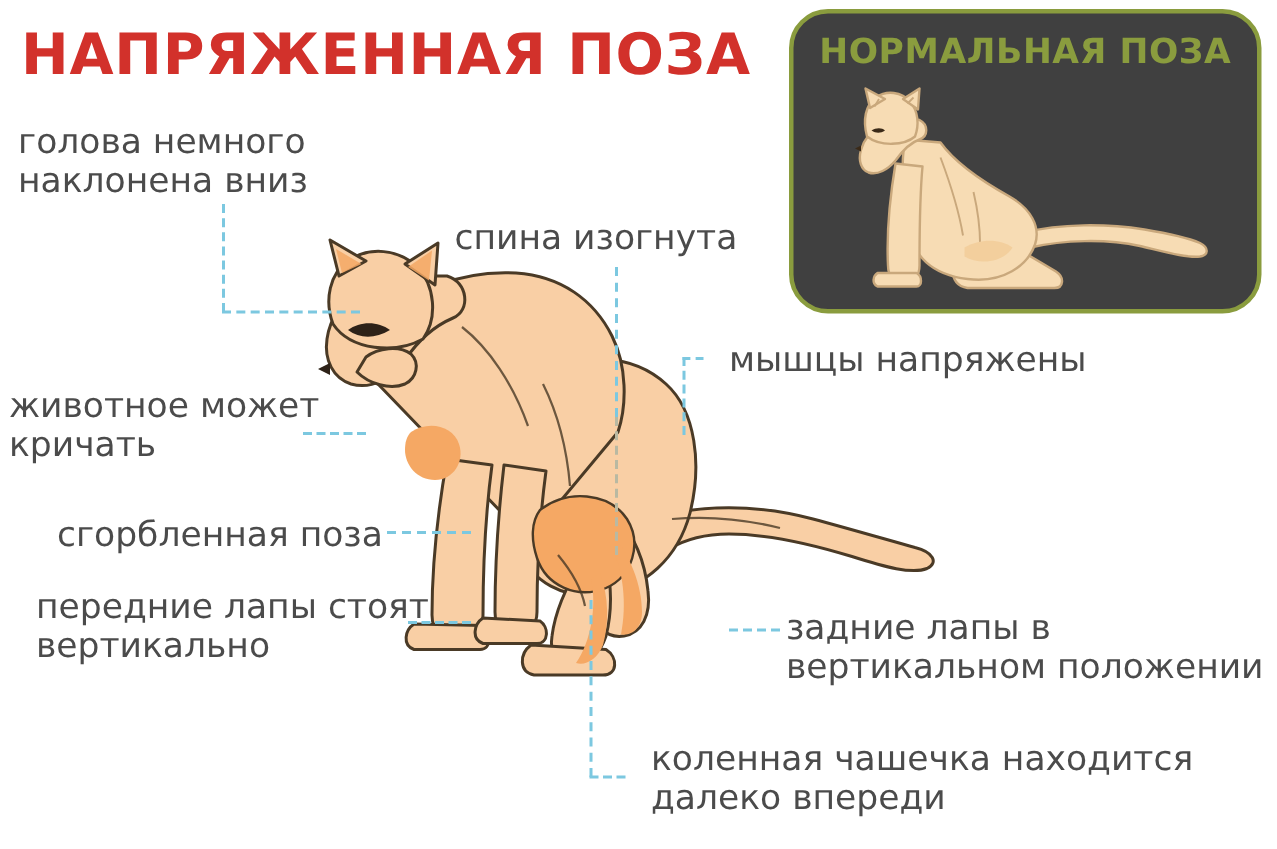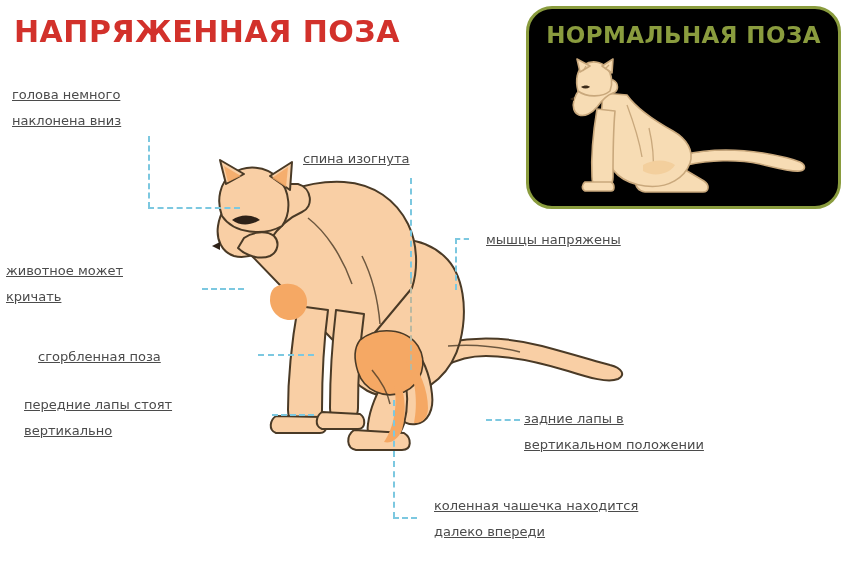--- a/index.html
+++ b/index.html
@@ -15,38 +15,38 @@
     background: #ffffff;
     overflow: hidden;
     font-family: "DejaVu Sans", "Liberation Sans", sans-serif;
   }
 
   
   .main-title {
     position: absolute;
     left: 14px;
     top: 17px;
-    font-size: 30px;
+    font-size: 38px;
     font-weight: 700;
     letter-spacing: 0.5px;
     color: #d2312b;
     white-space: nowrap;
     line-height: 1;
   }
 
   
   .normal-box {
     position: absolute;
     left: 526px;
     top: 6px;
     width: 315px;
     height: 203px;
     border: 3px solid #8a9c3e;
     border-radius: 26px;
-    background: #000000;
+    background: #404040;
     box-sizing: border-box;
   }
   .normal-title {
     position: absolute;
     left: 0;
     right: 0;
     top: 13px;
     text-align: center;
     font-size: 23px;
     font-weight: 700;
@@ -58,25 +58,24 @@
     position: absolute;
     left: 28px;
     top: 44px;
     width: 262px;
     height: 150px;
   }
 
   
   .caption {
     position: absolute;
-    font-size: 13px;
+    font-size: 23px;
     line-height: 26px;
     color: #4b4b4b;
     white-space: pre-line;
-    text-decoration: underline;
   }
 
   .cap-head      { left: 12px;  top: 82px;  }
   .cap-back      { left: 303px; top: 146px; }
   .cap-muscles   { left: 470px; top: 227px; margin-left: 16px; }
   .cap-cry       { left: 6px;   top: 258px; }
   .cap-hunched   { left: 38px;  top: 344px; text-align: center; }
   .cap-front     { left: 24px;  top: 392px; }
   .cap-hind      { left: 524px; top: 406px; }
   .cap-knee      { left: 434px; top: 493px; }

